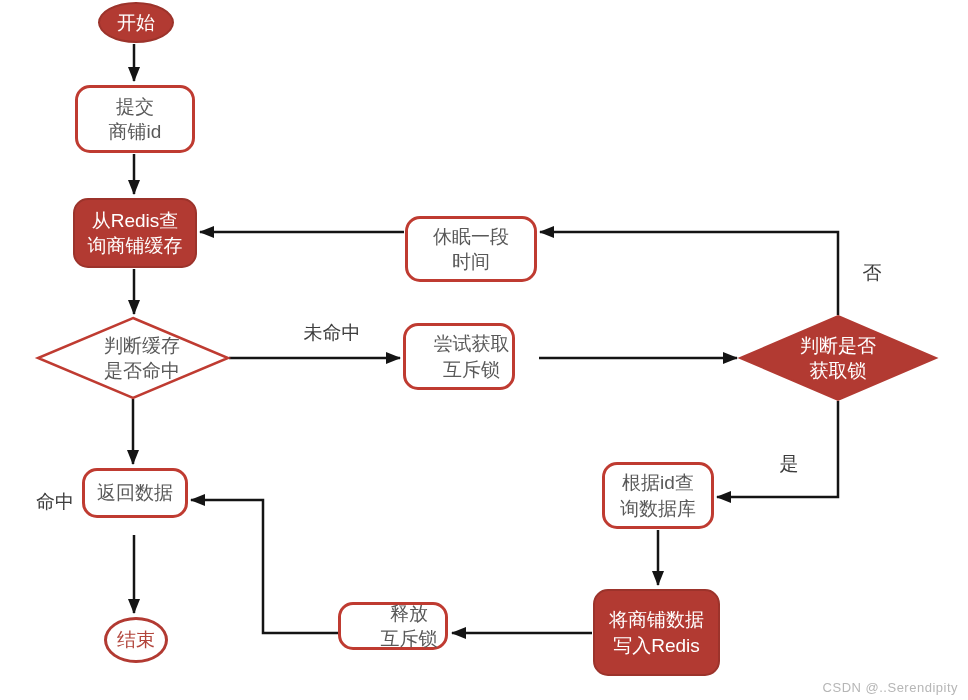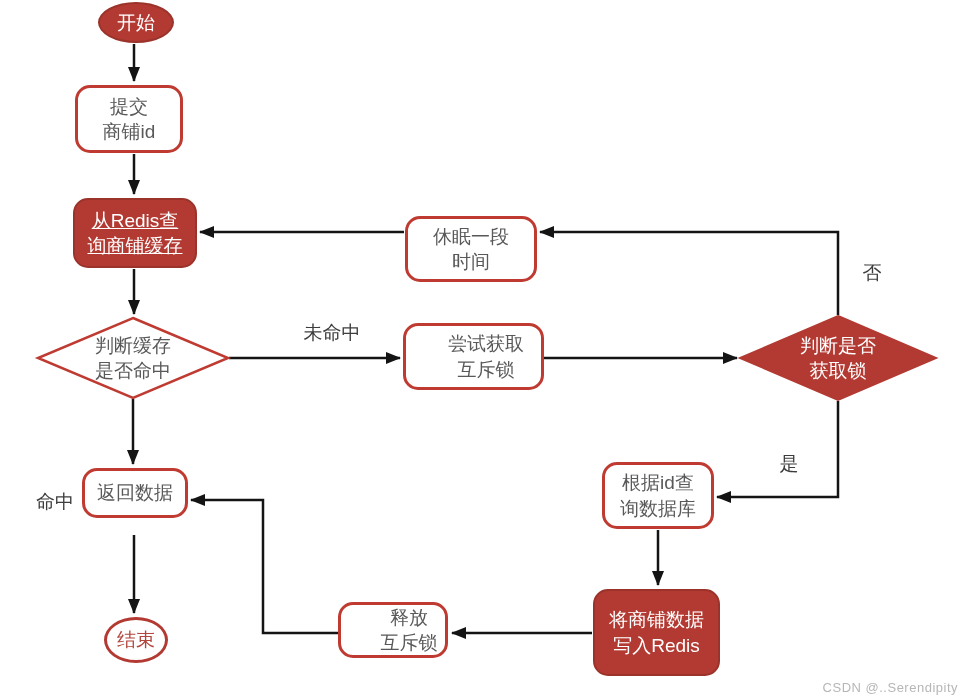--- a/index.html
+++ b/index.html
@@ -62,45 +62,45 @@
     <path class="edge" d="M658,530 L658,585" marker-end="url(#arrow)"></path>
     <path class="edge" d="M592,633 L452,633" marker-end="url(#arrow)"></path>
     <path class="edge" d="M338,633 L263,633 L263,500 L191,500" marker-end="url(#arrow)"></path>
 
     <polygon points="133,318 228,358 133,398 38,358" fill="#ffffff" stroke="#bf3b31" stroke-width="2.5"></polygon>
     <polygon points="838,316 936,358 838,400 740,358" fill="#b23a32" stroke="#b23a32" stroke-width="2"></polygon>
   </svg>
 
   <div class="node ellipse-filled" style="left:98px;top:2px;width:76px;height:41px;">开始</div>
 
-  <div class="node rect-outline" style="left:75px;top:85px;width:108px;height:68px;">提交
+  <div class="node rect-outline" style="left:75px;top:85px;width:120px;height:68px;">提交
 商铺id</div>
 
-  <div class="node rect-filled" style="left:73px;top:198px;width:124px;height:70px;text-decoration:underline;">从Redis查
+  <div class="node rect-filled" style="left:73px;top:198px;width:124px;height:70px;">从Redis查
 询商铺缓存</div>
 
-  <div class="node diamond-label" style="left:58px;top:318px;width:150px;height:80px;">判断缓存
+  <div class="node diamond-label" style="left:67px;top:318px;width:150px;height:80px;">判断缓存
 是否命中</div>
 
   <div class="node rect-outline" style="left:405px;top:199px;width:132px;height:66px;margin-top:17px;">休眠一段
 时间</div>
 
-  <div class="node rect-outline" style="left:403px;top:323px;width:141px;height:67px;padding-left:25px;">尝试获取
+  <div class="node rect-outline" style="left:403px;top:323px;width:112px;height:67px;padding-left:25px;">尝试获取
 互斥锁</div>
 
   <div class="node rect-outline" style="left:602px;top:462px;width:112px;height:67px;">根据id查
 询数据库</div>
 
   <div class="node diamond-label filled" style="left:763px;top:318px;width:150px;height:80px;">判断是否
 获取锁</div>
 
   <div class="node rect-filled" style="left:593px;top:589px;width:127px;height:87px;">将商铺数据
 写入Redis</div>
 
-  <div class="node rect-outline" style="left:338px;top:602px;width:110px;height:56px;padding-left:32px;">释放
+  <div class="node rect-outline" style="left:338px;top:602px;width:110px;height:48px;padding-left:32px;">释放
 互斥锁</div>
 
   <div class="node rect-outline" style="left:82px;top:468px;width:106px;height:50px;">返回数据</div>
 
   <div class="node ellipse-outline" style="left:104px;top:617px;width:64px;height:46px;">结束</div>
 
   <div class="edge-label" style="left:300px;top:320px;width:64px;">未命中</div>
 
   <div class="edge-label" style="left:32px;top:442px;width:46px;margin-top:47px;">命中</div>
 

